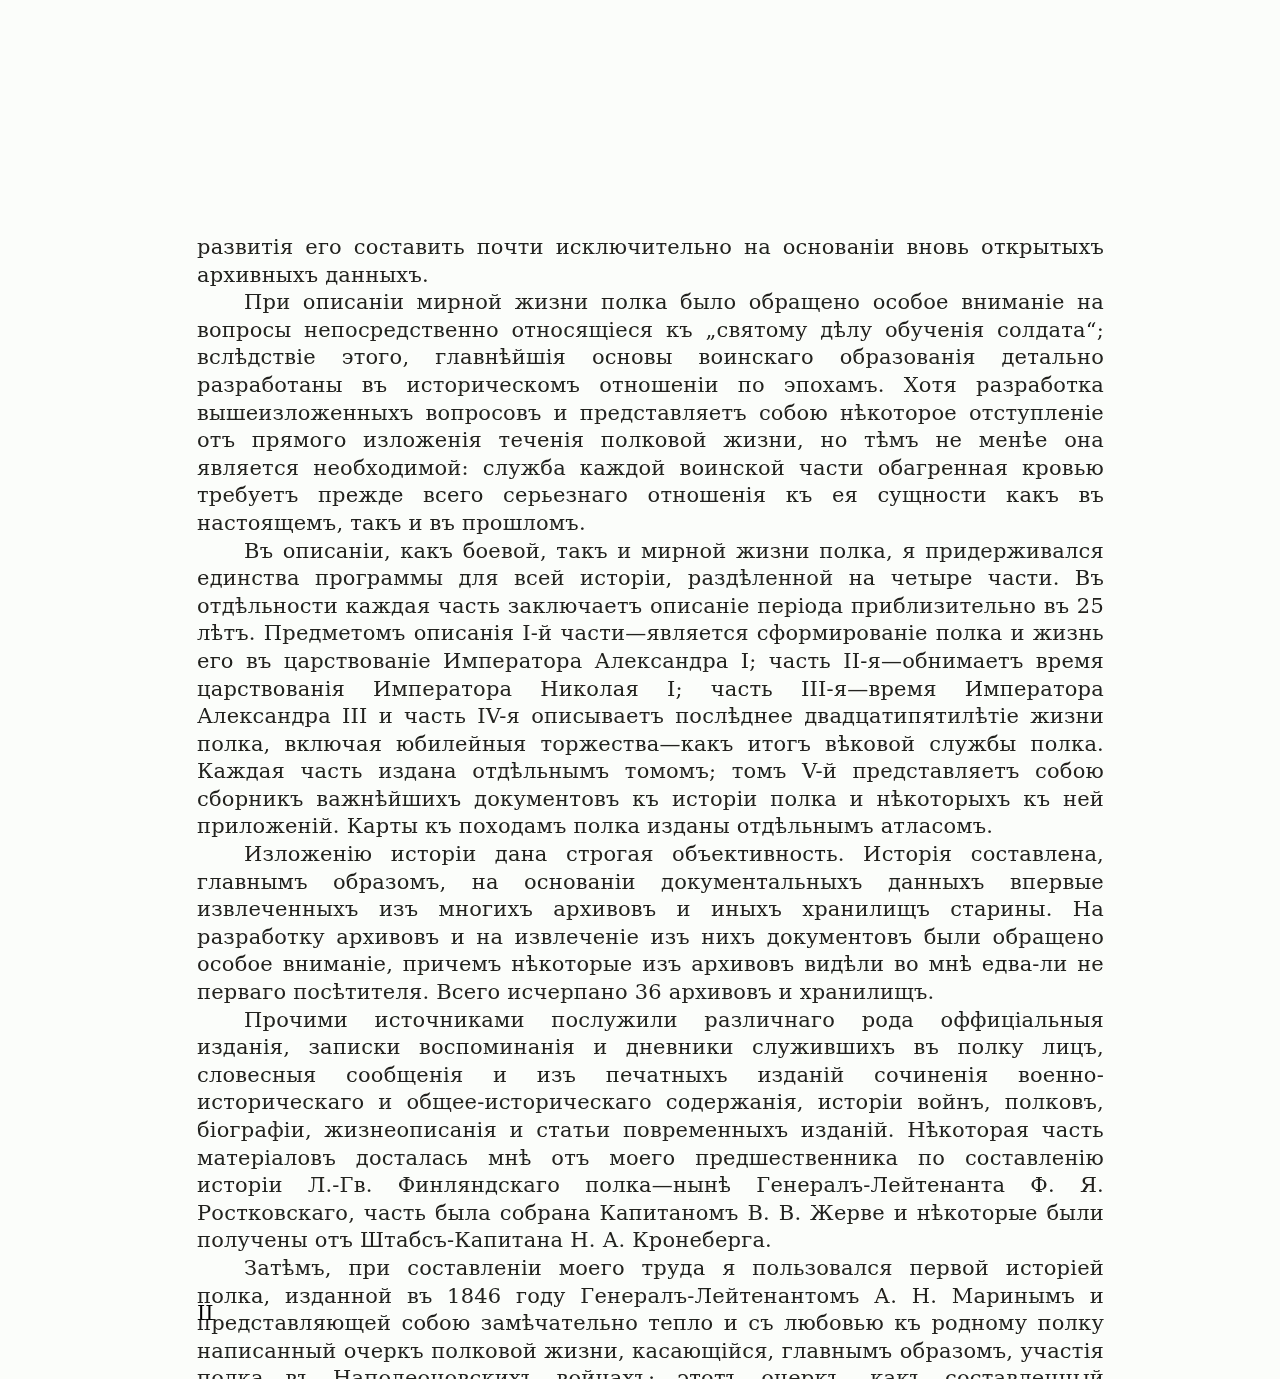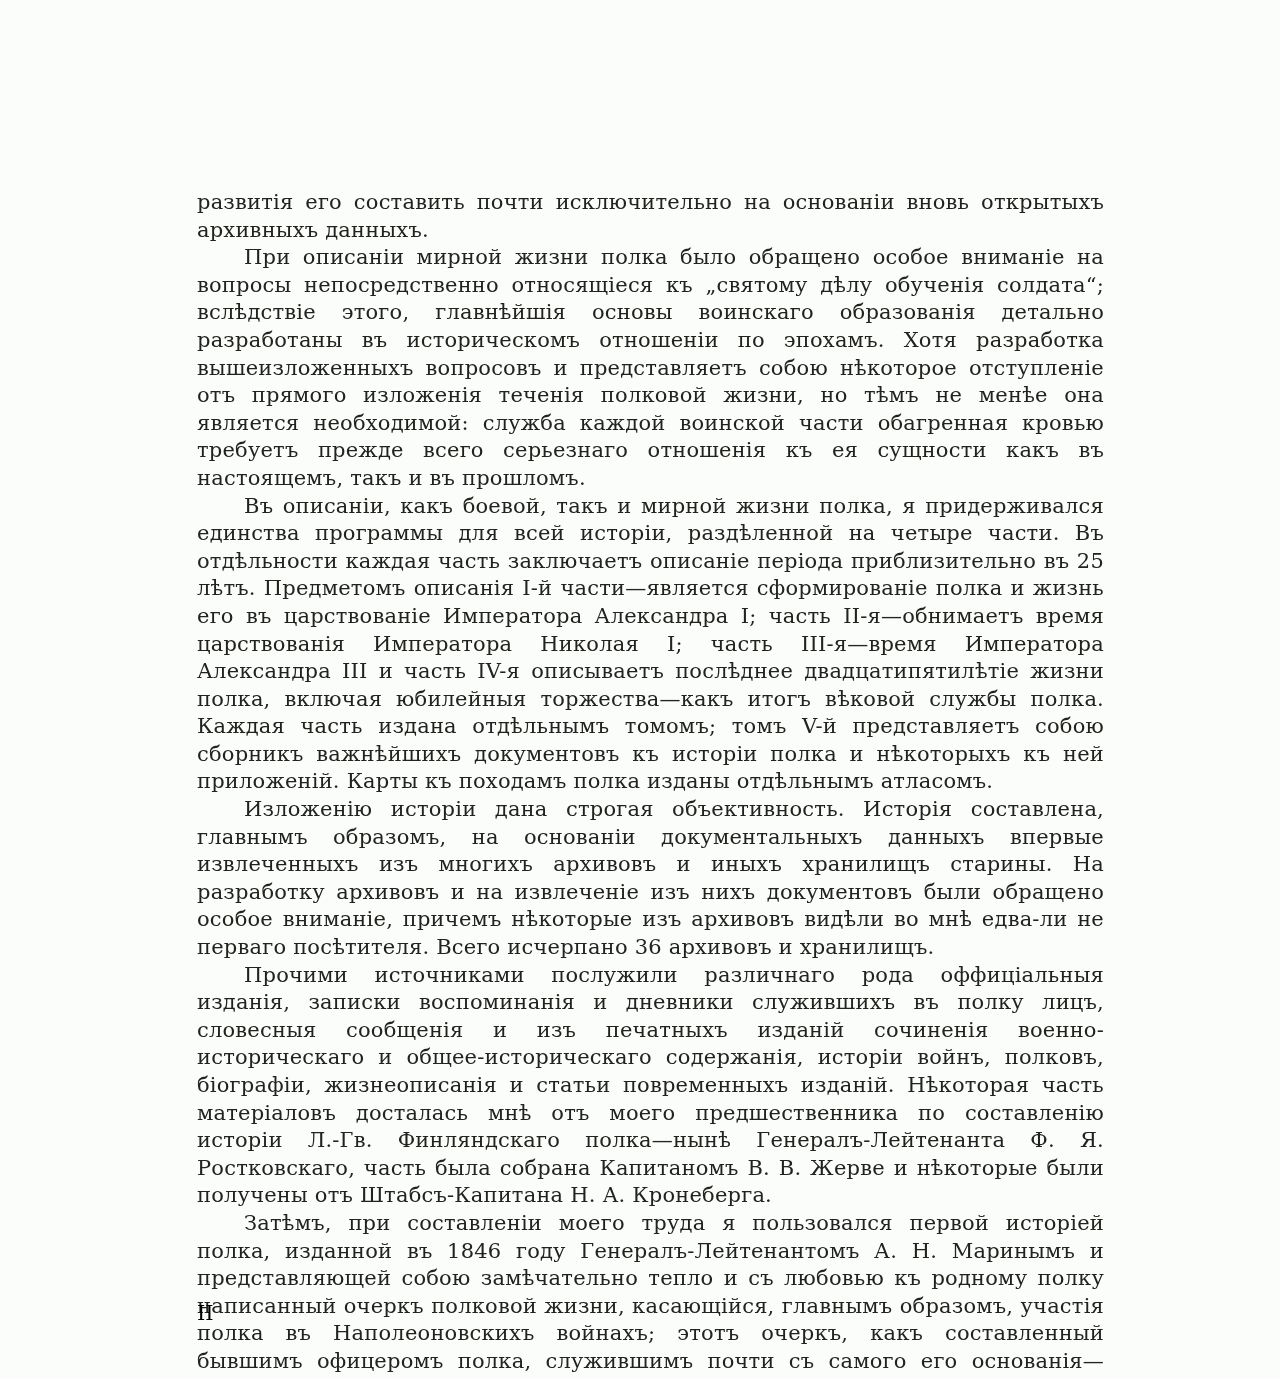--- a/index.html
+++ b/index.html
@@ -30,20 +30,21 @@
     line-height: 27.6px;
     letter-spacing: 0.2px;
   }
   .para {
     margin: 0;
     padding: 0;
     text-indent: 47px;
   }
   .para.continuation {
     text-indent: 0;
+    margin-top: 45px;
   }
   .page-number {
     position: absolute;
     left: 197px;
     top: 1300px;
     font-size: 21px;
     line-height: 27px;
     color: #000000;
     text-align: right;
   }

